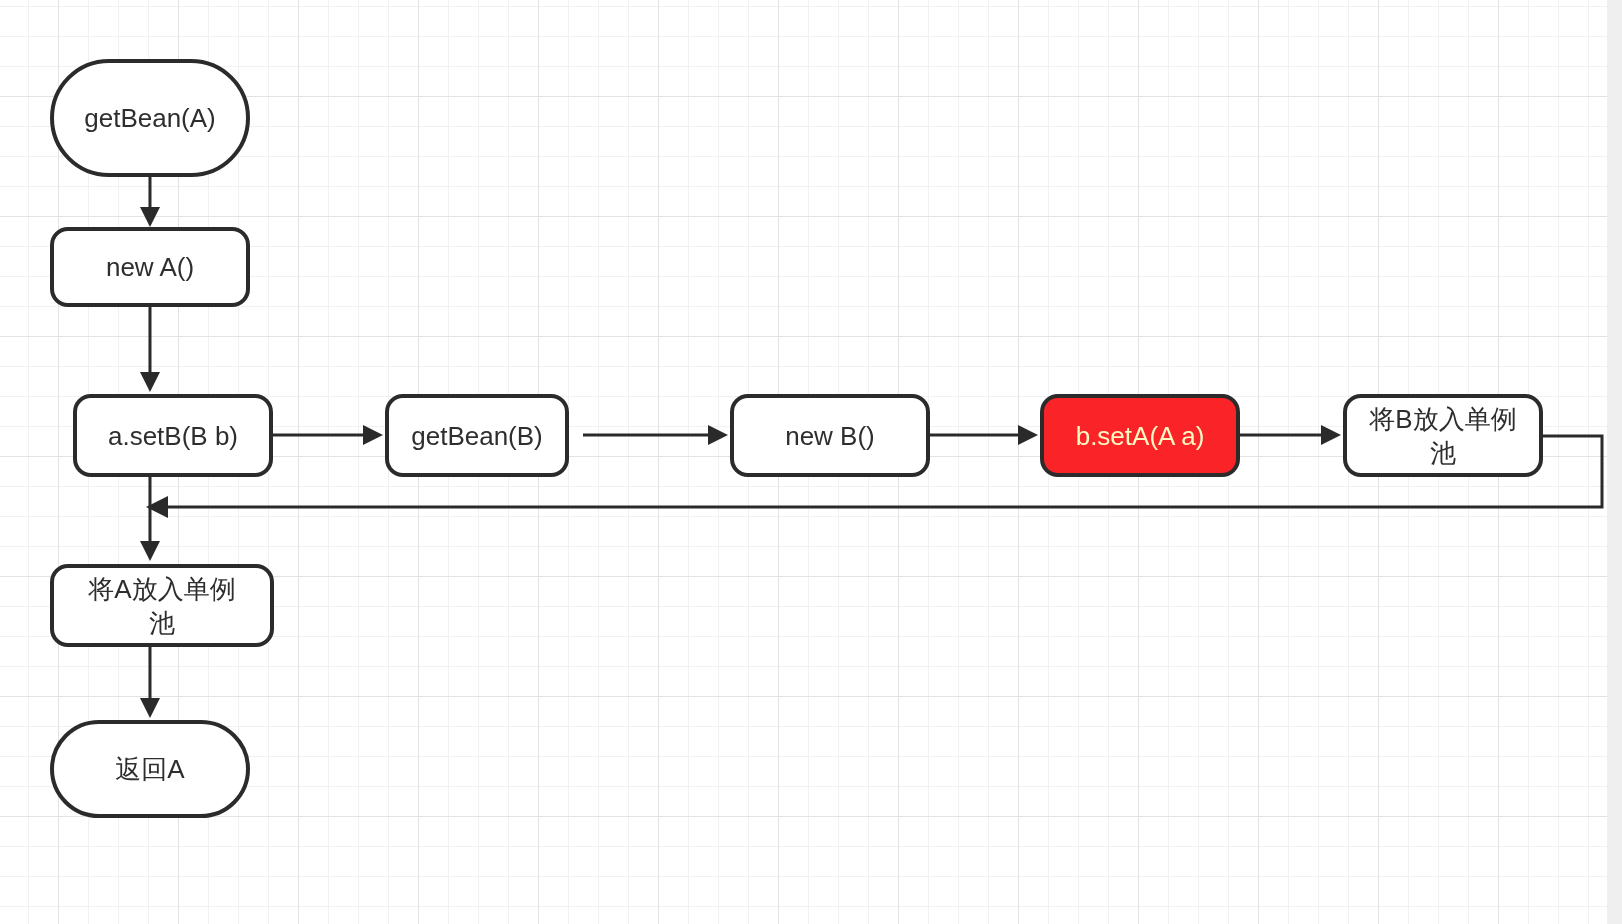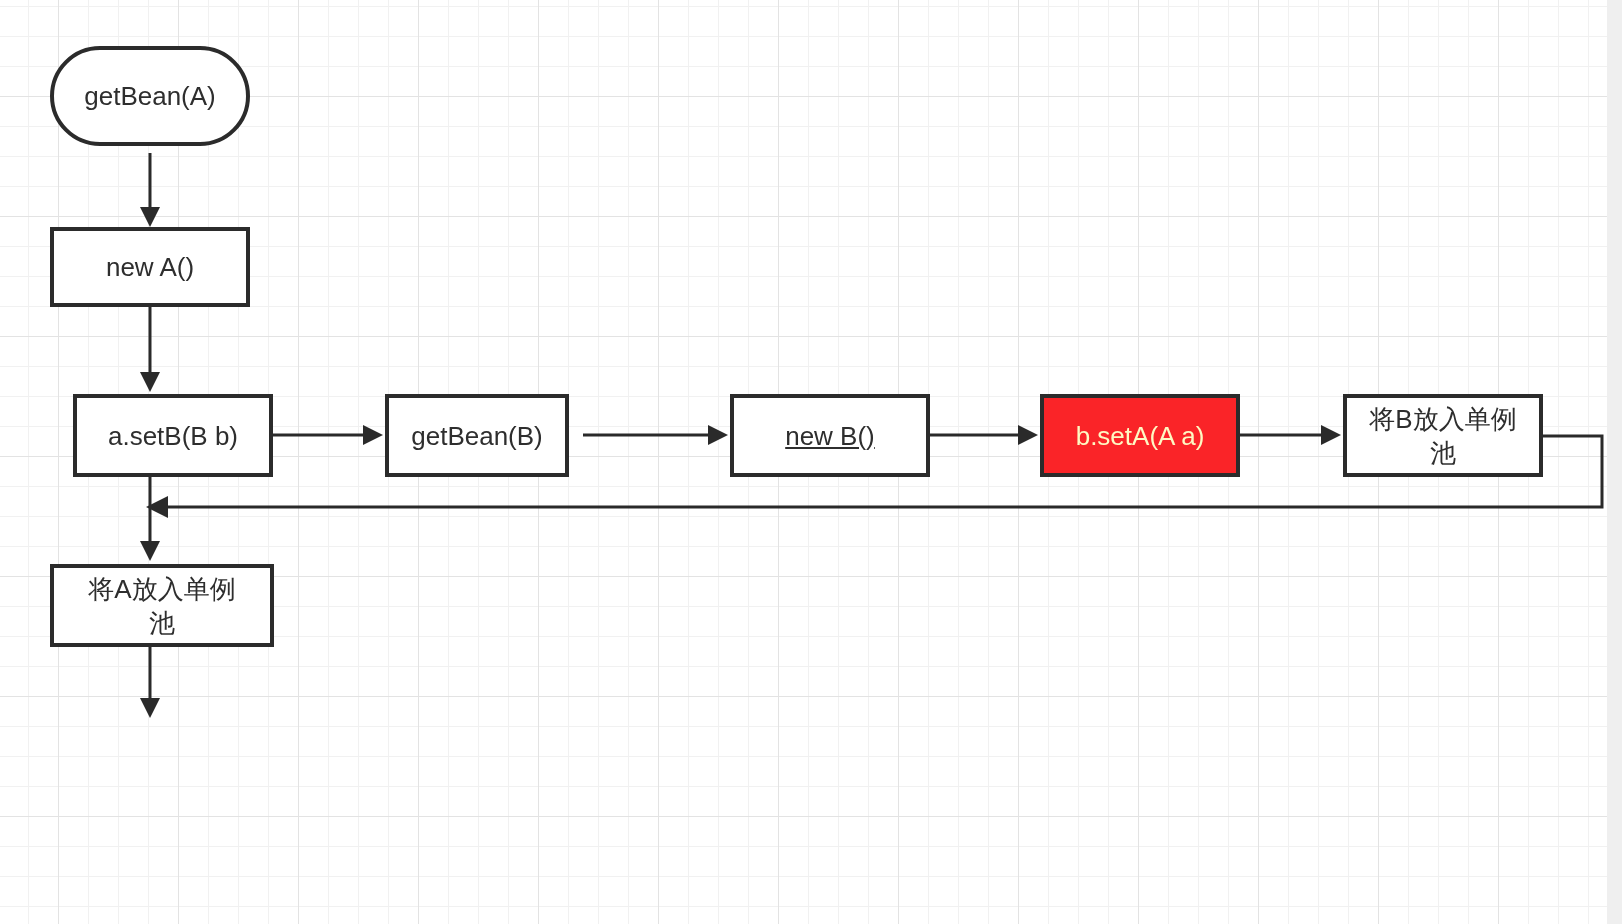--- a/index.html
+++ b/index.html
@@ -26,34 +26,34 @@
   }
   .edges {
     position:absolute; left:0; top:0;
     width:1622px; height:924px;
   }
   .node {
     position:absolute; box-sizing:border-box;
     border:4px solid #2b2b2b;
     background:#ffffff;
     color:#2e2e2e;
-    border-radius:0;
+    border-radius:18px;
     display:flex; align-items:center; justify-content:center;
     text-align:center;
     font-size:26px; line-height:34px;
     white-space:pre-line;
   }
   .stadium { border-radius:60px; }
   .highlight { background:#fa2428; color:#fef9c3; }
 
-  .n-getbean-a { left:50px;  top:46px;  width:200px; height:100px; }
+  .n-getbean-a { left:50px;  top:59px;  width:200px; height:118px; }
   .n-new-a     { left:50px;  top:227px; width:200px; height:80px; }
   .n-aset-b    { left:50px;  top:394px; width:200px; height:83px;margin-left:23px; }
   .n-getbean-b { left:385px; top:394px; width:184px; height:83px; }
-  .n-new-b     { left:730px; top:394px; width:200px; height:83px;text-decoration:underline; }
+  .n-new-b     { left:730px; top:394px; width:200px; height:83px; }
   .n-bset-a    { left:1040px;top:394px; width:200px; height:83px; }
   .n-put-b     { left:1343px;top:394px; width:200px; height:83px; }
   .n-put-a     { left:50px;  top:564px; width:224px; height:83px; }
   .n-return-a  { left:50px;  top:720px; width:200px; height:98px; }
 </style>
 </head>
 <body>
 
 <div class="canvas">
 
@@ -116,15 +116,16 @@
   <div class="node n-new-b">new B()</div>
 
   <div class="node highlight n-bset-a">b.setA(A a)</div>
 
   <div class="node n-put-b">将B放入单例
 池</div>
 
   <div class="node n-put-a">将A放入单例
 池</div>
 
+  <div class="node stadium n-return-a">返回A</div>
 
   <div class="right-margin"></div>
 </div>
 
 </body></html>

